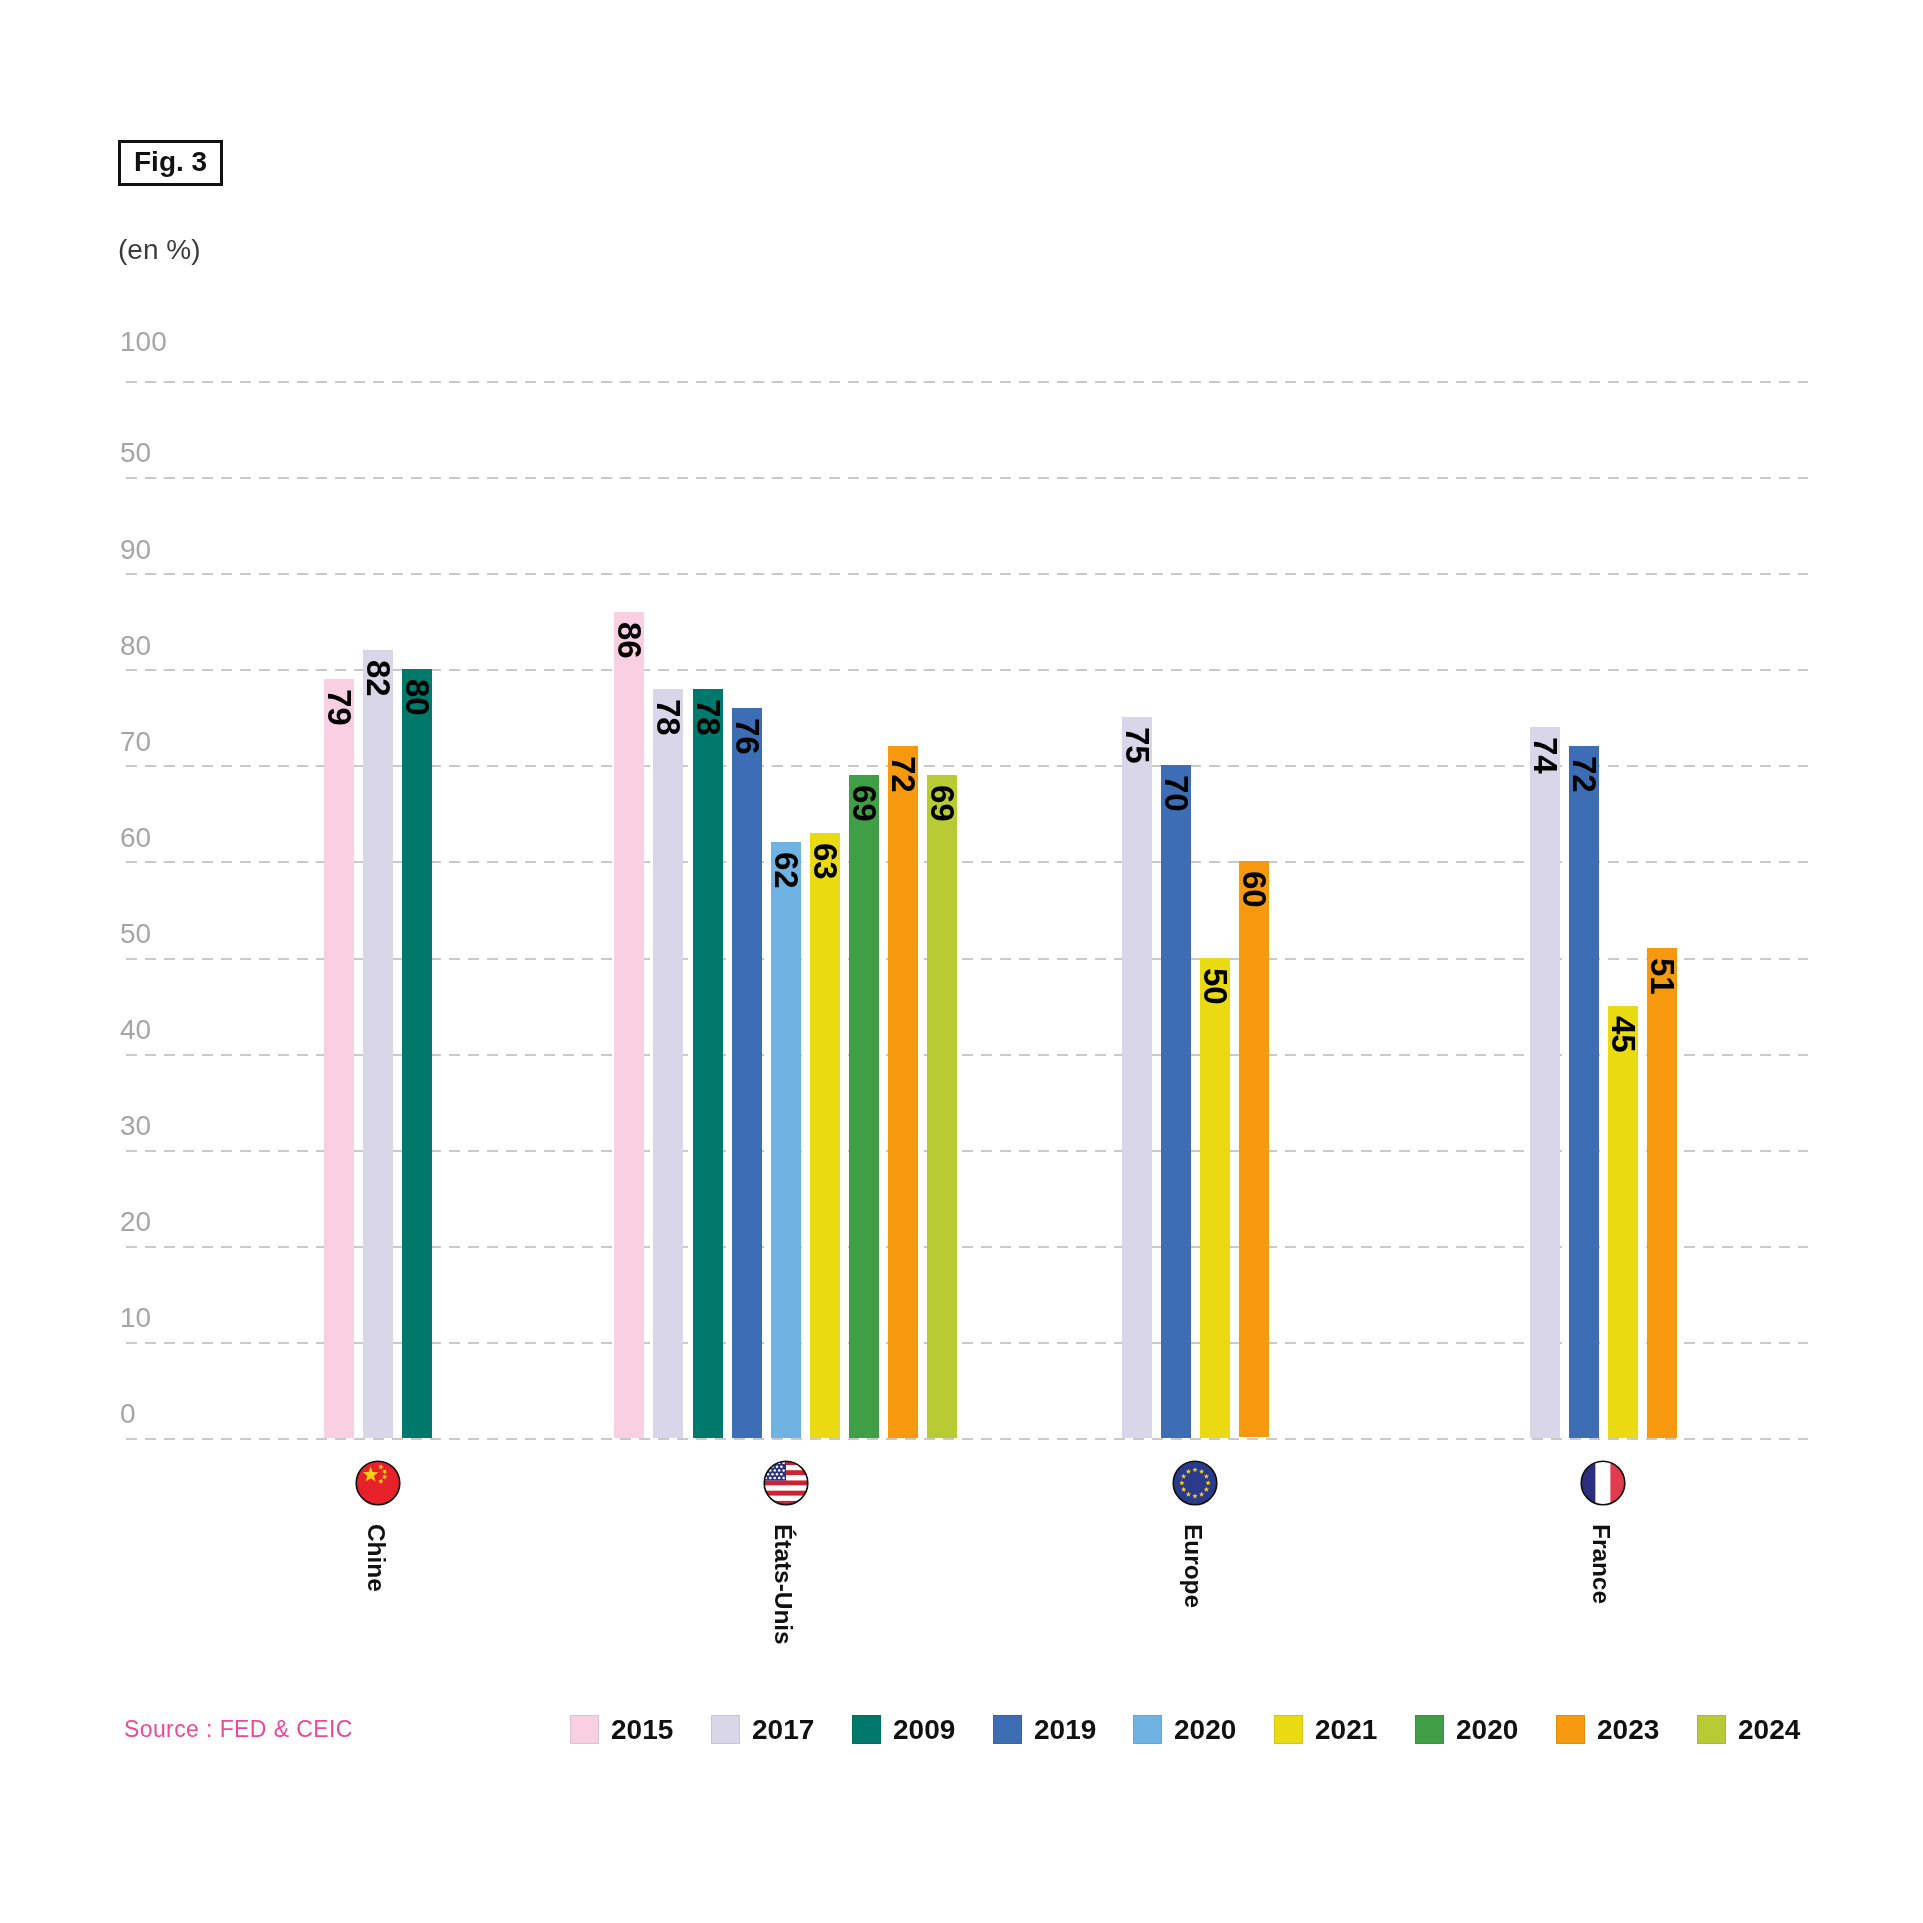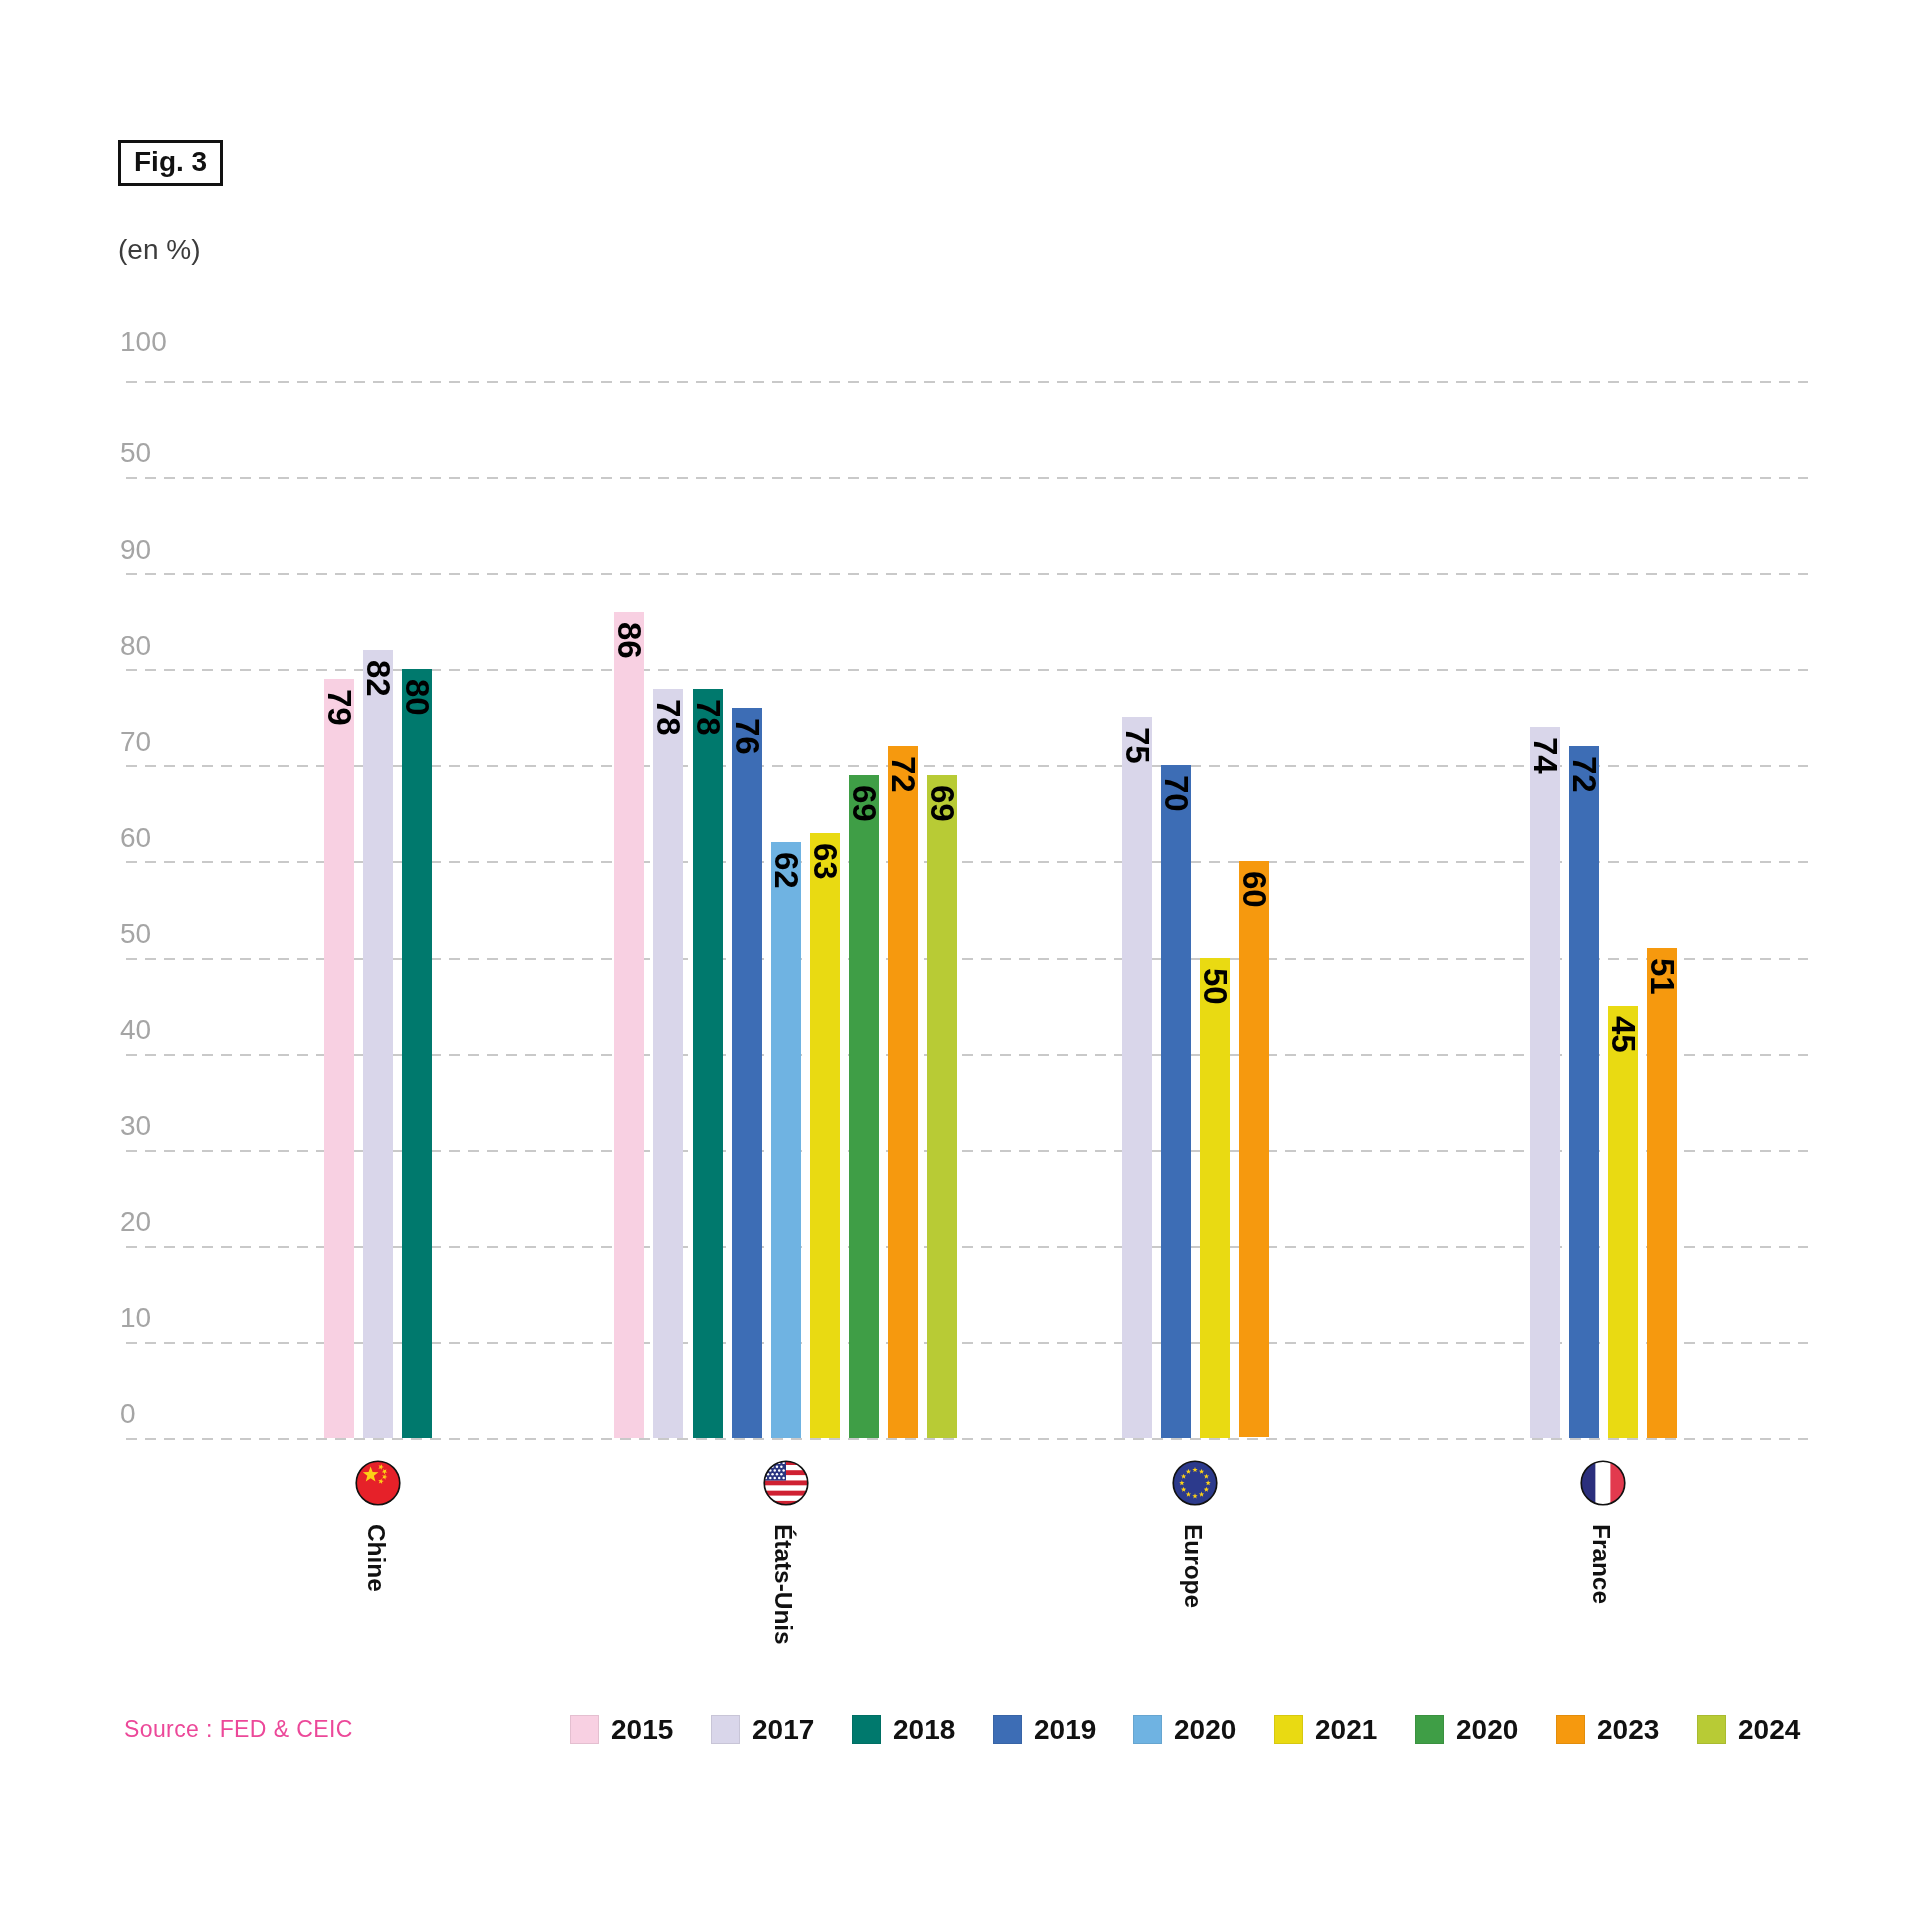--- a/index.html
+++ b/index.html
@@ -247,21 +247,21 @@
       <div class="legend-item" style="left: 570px;">
         <span class="legend-swatch" style="background: rgb(248, 208, 226);"></span>
         <span class="legend-label">2015</span>
       </div>
       <div class="legend-item" style="left: 711px;">
         <span class="legend-swatch" style="background: rgb(217, 214, 234);"></span>
         <span class="legend-label">2017</span>
       </div>
       <div class="legend-item" style="left: 852px;">
         <span class="legend-swatch" style="background: rgb(0, 121, 109);"></span>
-        <span class="legend-label">2018</span>
+        <span class="legend-label">2009</span>
       </div>
       <div class="legend-item" style="left: 993px;">
         <span class="legend-swatch" style="background: rgb(61, 109, 181);"></span>
         <span class="legend-label">2019</span>
       </div>
       <div class="legend-item" style="left: 1133px;">
         <span class="legend-swatch" style="background: rgb(111, 179, 226);"></span>
         <span class="legend-label">2020</span>
       </div>
       <div class="legend-item" style="left: 1274px;">

